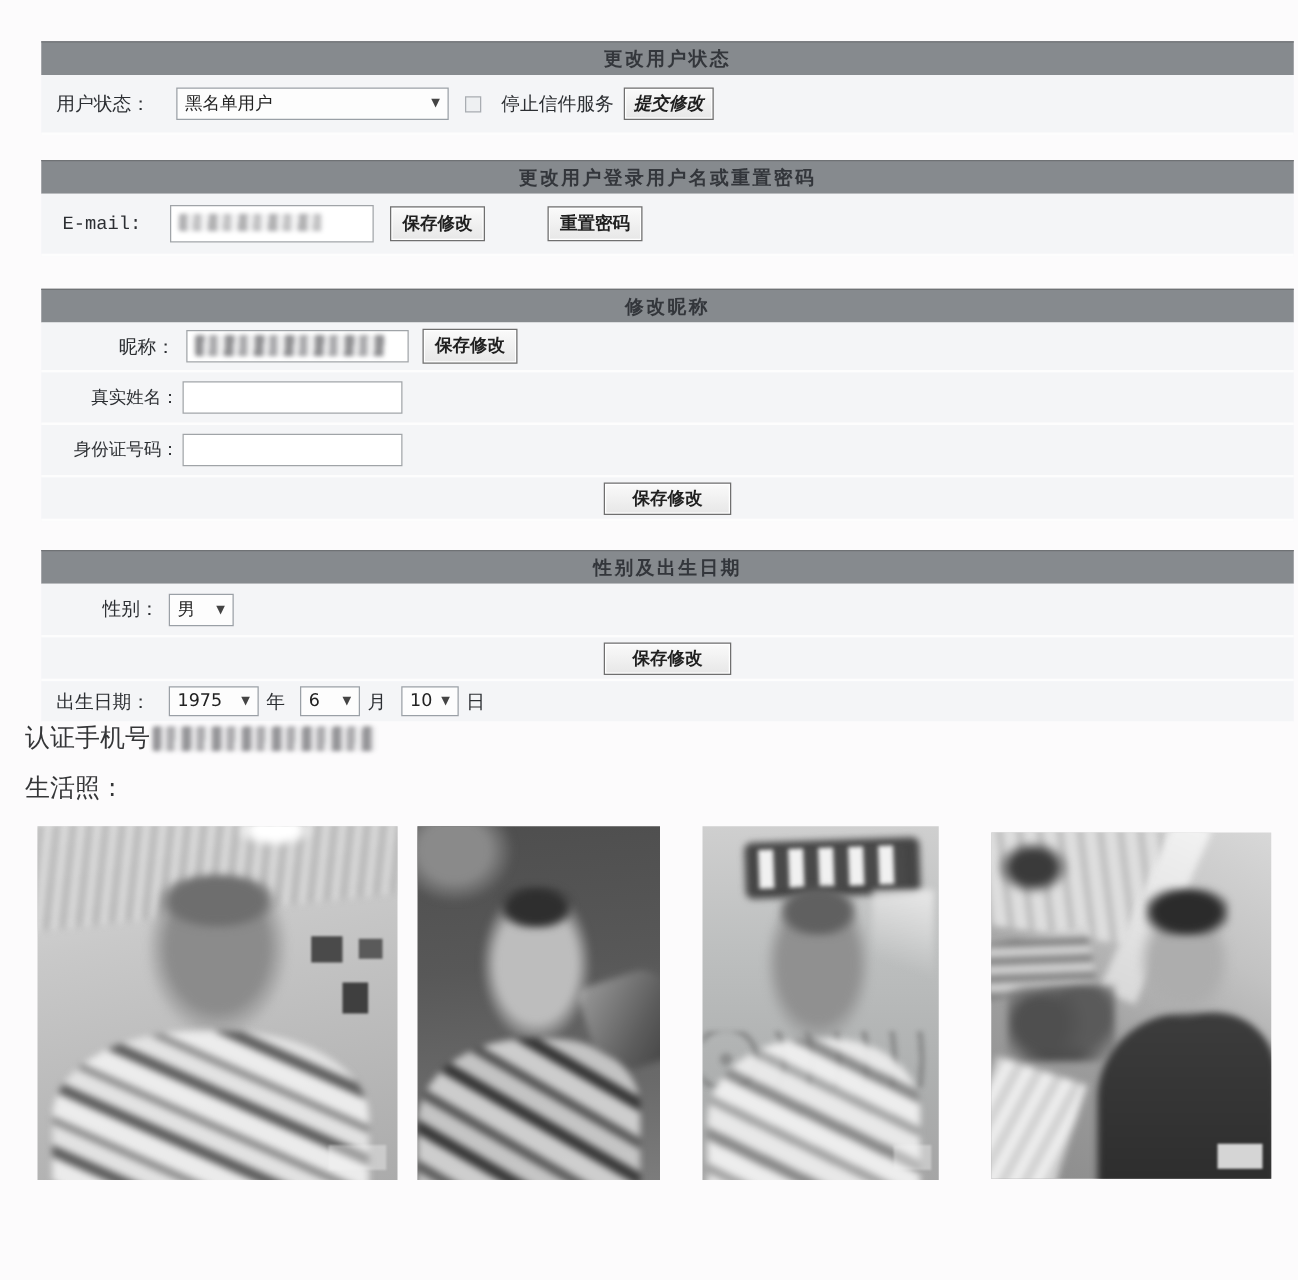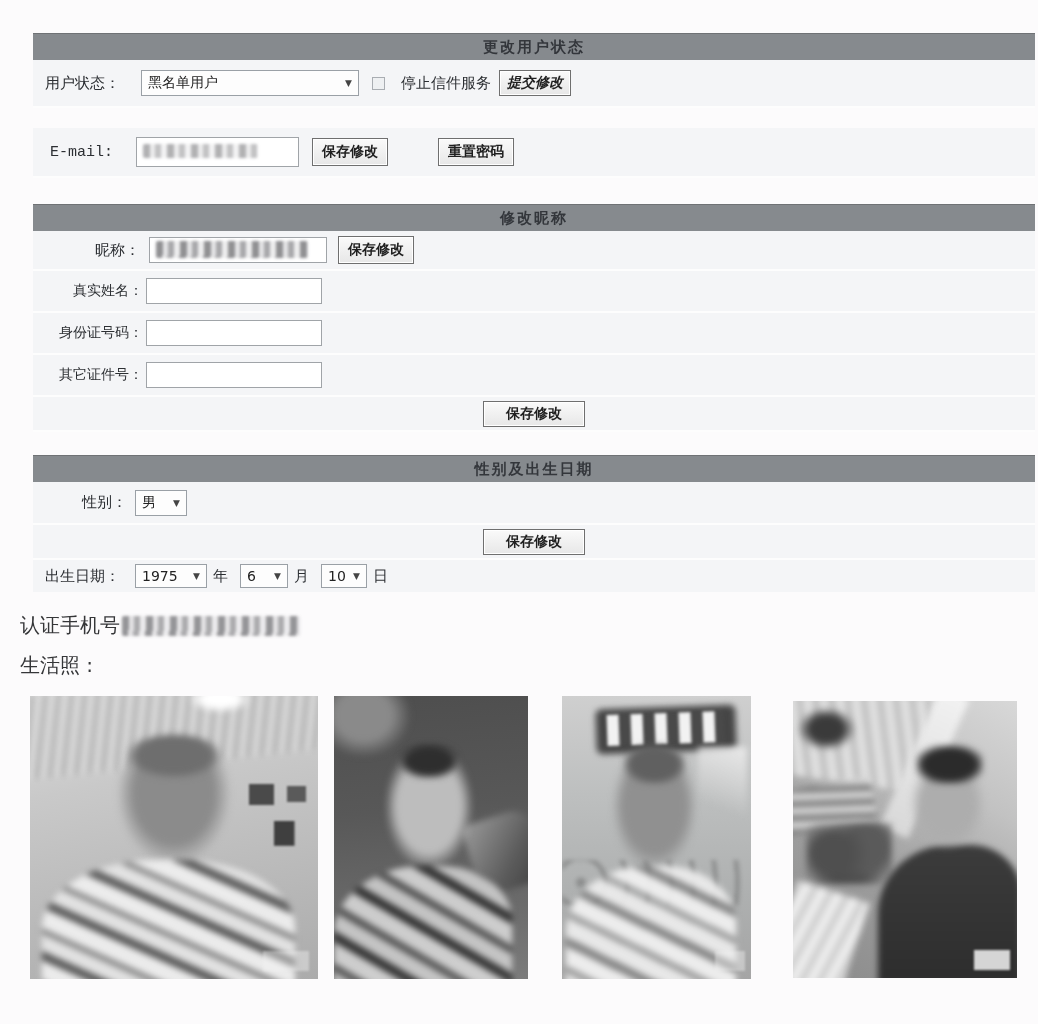--- a/index.html
+++ b/index.html
@@ -107,20 +107,21 @@
       <span>黑名单用户</span>
       <span class="caret">▼</span>
     </div>
     <span class="chk" style="margin-left:13px;"></span>
     <span class="lbl" style="margin-left:16px;">停止信件服务</span>
     <button class="btn" style="margin-left:8px;padding:3px 7px;font-style:italic;">提交修改</button>
   </div>
 </div>
 
 <div class="panel" style="margin-top:20px;">
+  <div class="sec-header">更改用户登录用户名或重置密码</div>
   <div class="row" style="height:48px;padding-left:17px;">
     <span class="lbl mono" style="width:62px;">E-mail:</span>
     <span class="inwrap" style="margin-left:24px;">
       <input class="txt" style="width: 163px; height: 30px;">
       <span class="smudge in" style="width:115px;height:14px;opacity:.6;"></span>
     </span>
     <button class="btn" style="margin-left:13px;">保存修改</button>
     <button class="btn" style="margin-left:50px;">重置密码</button>
   </div>
 </div>
@@ -136,24 +137,20 @@
     <button class="btn" style="margin-left:11px;">保存修改</button>
   </div>
   <div class="row" style="height:40px;padding-left:24px;">
     <span class="lbl lbl-r" style="width:86px;">真实姓名：</span>
     <input class="txt" style="width: 176px; margin-left: 3px;">
   </div>
   <div class="row" style="height:40px;padding-left:24px;">
     <span class="lbl lbl-r" style="width:86px;">身份证号码：</span>
     <input class="txt" style="width: 176px; margin-left: 3px;">
   </div>
-  <div class="row" style="height:40px;padding-left:24px;">
-    <span class="lbl lbl-r" style="width:86px;">其它证件号：</span>
-    <input class="txt" style="width: 176px; margin-left: 3px;">
-  </div>
   <div class="row" style="height:33px;justify-content:center;">
     <button class="btn" style="padding:3px 22px;">保存修改</button>
   </div>
 </div>
 
 <div class="panel" style="margin-top:23px;">
   <div class="sec-header">性别及出生日期</div>
   <div class="row" style="height:41px;padding-left:49px;">
     <span class="lbl" style="width:51px;">性别：</span>
     <div class="select" style="width:52px;margin-left:2px;">
@@ -177,21 +174,21 @@
     </div>
     <span class="lbl" style="margin-left:6px;">月</span>
     <div class="select" style="width:46px;margin-left:12px;height:24px;">
       <span>10</span>
       <span class="caret">▼</span>
     </div>
     <span class="lbl" style="margin-left:6px;">日</span>
   </div>
 </div>
 
-<div class="bigline" style="margin-top:20px;align-items:center;">
+<div class="bigline" style="margin-top:0;align-items:center;">
   <span>认证手机号</span>
   <span class="smudge" style="width:178px;height:20px;margin-left:2px;opacity:.8;"></span>
 </div>
 
 <div class="bigline" style="margin-top:13px;">
   <span>生活照 :</span>
 </div>
 
 <div class="photos">
   <div class="photo p1">

